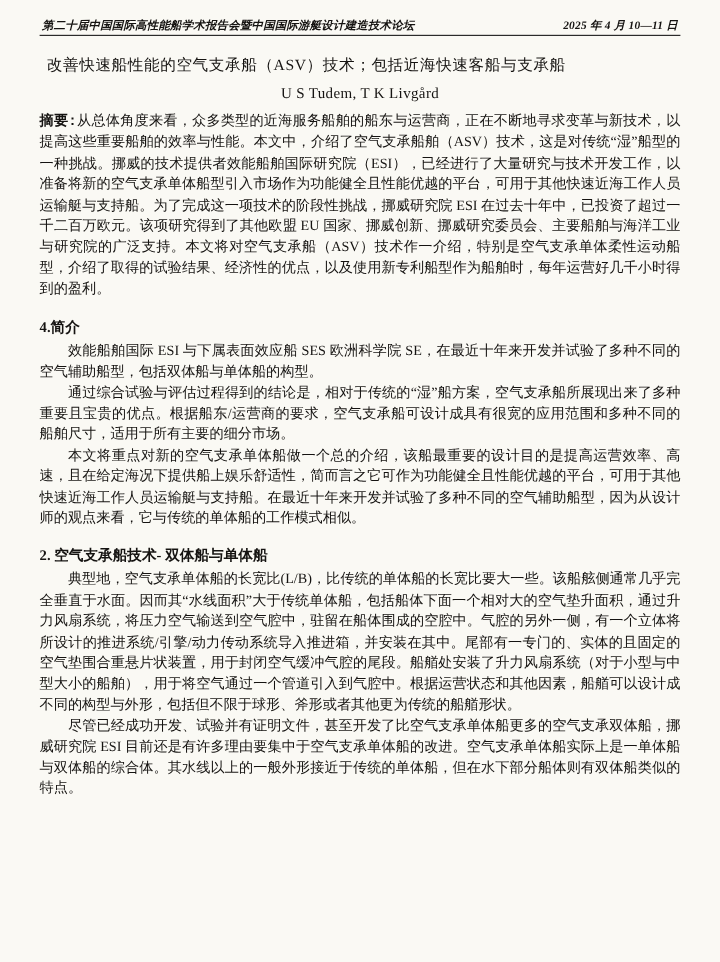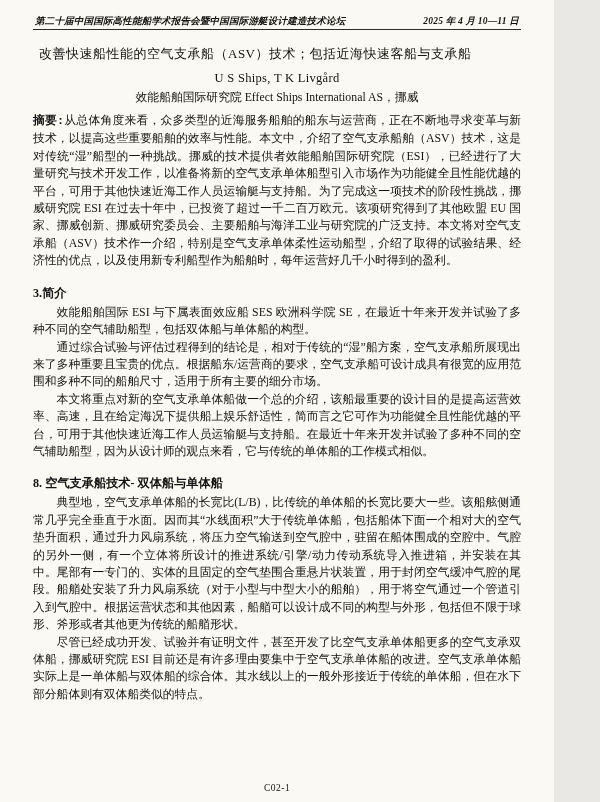--- a/index.html
+++ b/index.html
@@ -3,21 +3,21 @@
 <meta charset="utf-8">
 <style>
   html,body{margin:0;padding:0;}
   body{
     width:600px;height:802px;
     background:#e9e8e4;
     font-family:"Liberation Serif","DejaVu Serif",serif;
   }
   .page{
     position:relative;
-    width:554px;height:802px;
+    width:600px;height:802px;
     box-sizing:border-box;
     padding:15px 33px 30px 33px;
     background:#faf9f4;
     color:#151311;
     overflow:hidden;
   }
   .header{
     display:flex;
     justify-content:space-between;
     align-items:flex-end;
@@ -83,34 +83,32 @@
 
 <div class="page">
 
   <div class="header">
     <span class="conf">第二十届中国国际高性能船学术报告会暨中国国际游艇设计建造技术论坛</span>
     <span class="date">2025 年 4 月 10—11 日</span>
   </div>
 
   <div class="title">改善快速船性能的空气支承船（ASV）技术；包括近海快速客船与支承船</div>
 
-  <div class="authors">U S Ships, T K Livgård</div>
+  <div class="authors">U S Tudem, T K Livgård</div>
 
-  <div class="affiliation">效能船舶国际研究院 Effect Ships International AS，挪威</div>
 
   <div class="abstract"><span class="label">摘要:</span><span>从总体角度来看，众多类型的近海服务船舶的船东与运营商，正在不断地寻求变革与新技术，以提高这些重要船舶的效率与性能。本文中，介绍了空气支承船舶（ASV）技术，这是对传统“湿”船型的一种挑战。挪威的技术提供者效能船舶国际研究院（ESI），已经进行了大量研究与技术开发工作，以准备将新的空气支承单体船型引入市场作为功能健全且性能优越的平台，可用于其他快速近海工作人员运输艇与支持船。为了完成这一项技术的阶段性挑战，挪威研究院 ESI 在过去十年中，已投资了超过一千二百万欧元。该项研究得到了其他欧盟 EU 国家、挪威创新、挪威研究委员会、主要船舶与海洋工业与研究院的广泛支持。本文将对空气支承船（ASV）技术作一介绍，特别是空气支承单体柔性运动船型，介绍了取得的试验结果、经济性的优点，以及使用新专利船型作为船舶时，每年运营好几千小时得到的盈利。</span></div>
 
   <div class="section">
-    <h2 class="section-heading">3.简介</h2>
+    <h2 class="section-heading">4.简介</h2>
     <p class="body-para">效能船舶国际 ESI 与下属表面效应船 SES 欧洲科学院 SE，在最近十年来开发并试验了多种不同的空气辅助船型，包括双体船与单体船的构型。</p>
     <p class="body-para">通过综合试验与评估过程得到的结论是，相对于传统的“湿”船方案，空气支承船所展现出来了多种重要且宝贵的优点。根据船东/运营商的要求，空气支承船可设计成具有很宽的应用范围和多种不同的船舶尺寸，适用于所有主要的细分市场。</p>
     <p class="body-para">本文将重点对新的空气支承单体船做一个总的介绍，该船最重要的设计目的是提高运营效率、高速，且在给定海况下提供船上娱乐舒适性，简而言之它可作为功能健全且性能优越的平台，可用于其他快速近海工作人员运输艇与支持船。在最近十年来开发并试验了多种不同的空气辅助船型，因为从设计师的观点来看，它与传统的单体船的工作模式相似。</p>
   </div>
 
   <div class="section">
-    <h2 class="section-heading">8. 空气支承船技术- 双体船与单体船</h2>
+    <h2 class="section-heading">2. 空气支承船技术- 双体船与单体船</h2>
     <p class="body-para">典型地，空气支承单体船的长宽比(L/B)，比传统的单体船的长宽比要大一些。该船舷侧通常几乎完全垂直于水面。因而其“水线面积”大于传统单体船，包括船体下面一个相对大的空气垫升面积，通过升力风扇系统，将压力空气输送到空气腔中，驻留在船体围成的空腔中。气腔的另外一侧，有一个立体将所设计的推进系统/引擎/动力传动系统导入推进箱，并安装在其中。尾部有一专门的、实体的且固定的空气垫围合重悬片状装置，用于封闭空气缓冲气腔的尾段。船艏处安装了升力风扇系统（对于小型与中型大小的船舶），用于将空气通过一个管道引入到气腔中。根据运营状态和其他因素，船艏可以设计成不同的构型与外形，包括但不限于球形、斧形或者其他更为传统的船艏形状。</p>
     <p class="body-para">尽管已经成功开发、试验并有证明文件，甚至开发了比空气支承单体船更多的空气支承双体船，挪威研究院 ESI 目前还是有许多理由要集中于空气支承单体船的改进。空气支承单体船实际上是一单体船与双体船的综合体。其水线以上的一般外形接近于传统的单体船，但在水下部分船体则有双体船类似的特点。</p>
   </div>
 
-  <div class="footer">C02-1</div>
 
 </div>
 
 </body></html>

